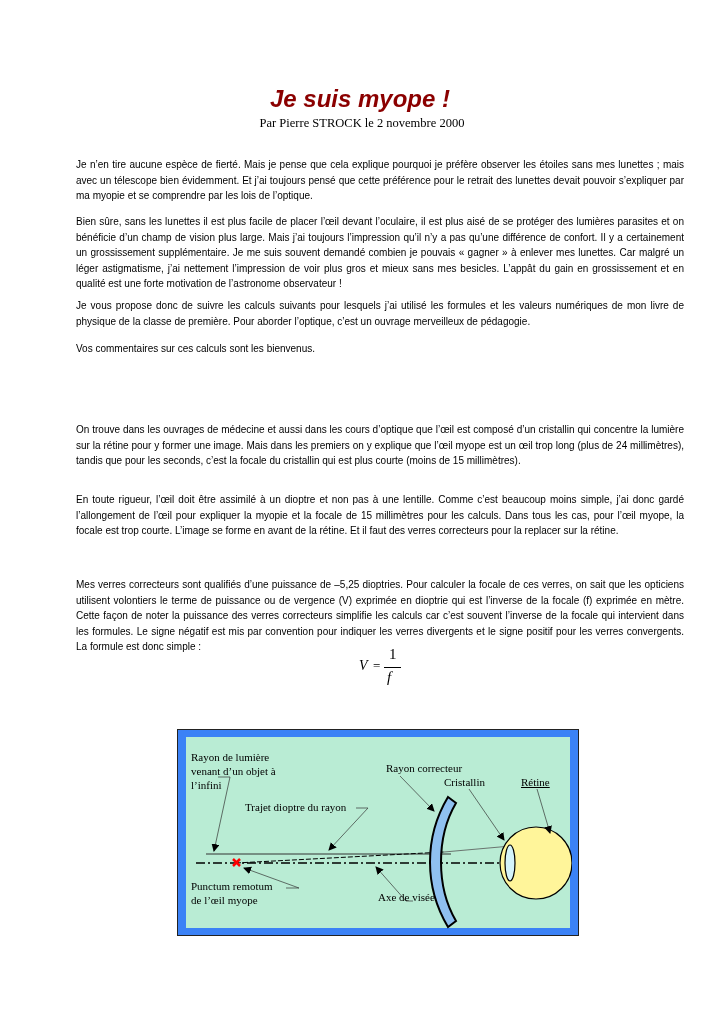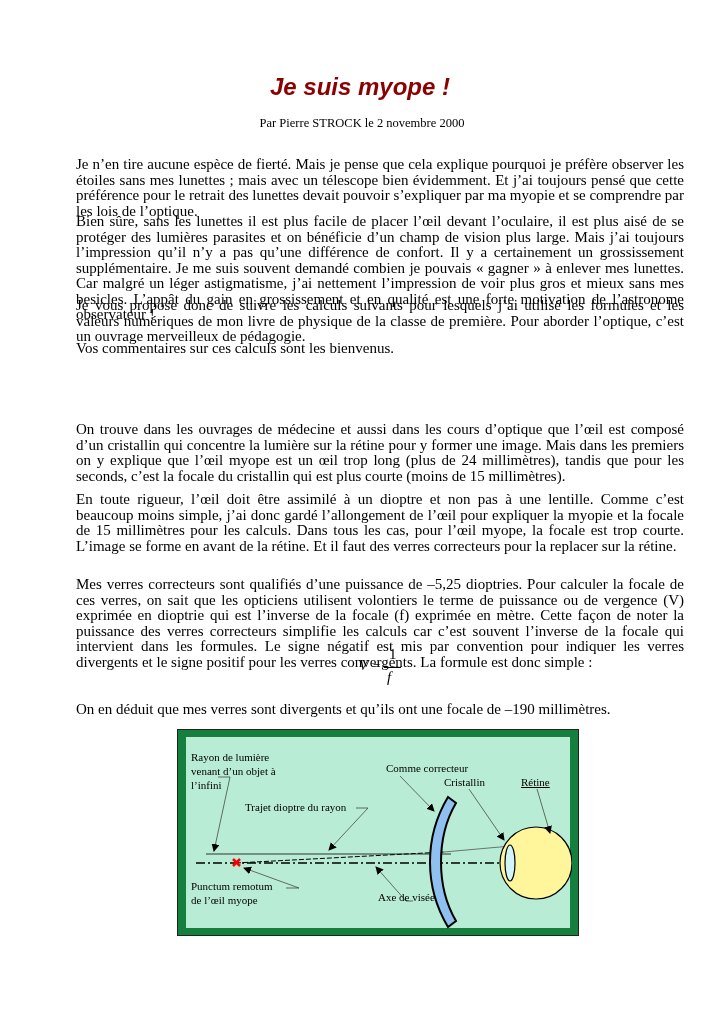--- a/index.html
+++ b/index.html
@@ -1,48 +1,48 @@
 <!DOCTYPE html>
 <html><head>
 <meta charset="utf-8">
 <style>
   html, body { margin: 0; padding: 0; background: #ffffff; }
   body { width: 724px; height: 1024px; position: relative; overflow: hidden; }
   .page { position: absolute; left: 0; top: 0; width: 724px; height: 1024px; background: #fff; }
   .title {
-    position: absolute; left: 0; width: 720px; top: 72px; text-align: center;
+    position: absolute; left: 0; width: 720px; top: 84px; text-align: center;
     font-family: "Liberation Sans", sans-serif; font-style: italic; font-weight: bold;
     font-size: 24px; color: #8b0000; line-height: 30px;
   }
   .byline {
     position: absolute; left: 0; width: 724px; top: 115px; text-align: center;
     font-family: "Liberation Serif", serif; font-size: 12.5px; color: #000; line-height: 16px;
   }
   .para {
     position: absolute; left: 76px; width: 608px;
-    font-family: Liberation Serif, serif; font-size: 15px; line-height: 15.5px;
+    font-family: Liberation Sans, sans-serif; font-size: 10px; line-height: 15.5px;
     color: #000; text-align: justify; margin: 0;
   }
   .h2 {
     position: absolute; left: 76px; top: 381px;
     font-family: "Liberation Sans", sans-serif; font-size: 19.5px; color: #008000; line-height: 26px;
   }
   .formula {
     position: absolute; left: 355px; top: 646px; width: 60px; height: 44px;
     font-family: "Liberation Serif", serif; color: #000;
   }
   .formula .v { position: absolute; left: 4px; top: 12px; font-style: italic; font-size: 14px; }
   .formula .eq { position: absolute; left: 18px; top: 12px; font-size: 13px; }
   .formula .num { position: absolute; left: 34px; top: 0px; font-size: 15px; }
   .formula .bar { position: absolute; left: 29px; top: 21px; width: 17px; height: 1px; background: #000; }
   .formula .den { position: absolute; left: 32px; top: 23px; font-style: italic; font-size: 15px; }
 
   .figure-frame {
     position: absolute; left: 177px; top: 729px; width: 402px; height: 207px;
-    border: 1.5px solid #222; background: #15803d; box-sizing: border-box;
+    border: 1.5px solid #222; background: #3b82f6; box-sizing: border-box;
   }
   .figure-panel {
     position: absolute; left: 8px; top: 7px; right: 8px; bottom: 7px; background: #b9ecd4;
   }
   .figure-panel svg { position: absolute; left: 0; top: 0; }
   .lbl {
     position: absolute; font-family: "Liberation Serif", serif; font-size: 11px; color: #000;
     line-height: 14px; white-space: nowrap;
   }
 </style>
@@ -65,21 +65,20 @@
   <p class="para" style="top:577px;">Mes verres correcteurs sont qualifiés d’une puissance de –5,25 dioptries. Pour calculer la focale de ces verres, on sait que les opticiens utilisent volontiers le terme de puissance ou de vergence (V) exprimée en dioptrie qui est l’inverse de la focale (f) exprimée en mètre. Cette façon de noter la puissance des verres correcteurs simplifie les calculs car c’est souvent l’inverse de la focale qui intervient dans les formules. Le signe négatif est mis par convention pour indiquer les verres divergents et le signe positif pour les verres convergents. La formule est donc simple :</p>
 
   <div class="formula">
     <span class="v">V</span>
     <span class="eq">=</span>
     <span class="num">1</span>
     <span class="bar"></span>
     <span class="den">f</span>
   </div>
 
-  <p class="para" style="top:702px;">On en déduit que mes verres sont divergents et qu’ils ont une focale de –190 millimètres.</p>
 
   <div class="figure-frame">
     <div class="figure-panel">
       <svg width="386" height="193" viewBox="0 0 386 193">
         <defs>
           <marker id="arr" markerWidth="8" markerHeight="8" refX="7" refY="4" orient="auto" markerUnits="userSpaceOnUse">
             <path d="M0,0 L8,4 L0,8 z" fill="#000"></path>
           </marker>
         </defs>
 
@@ -112,21 +111,21 @@
         <line x1="100" y1="151" x2="113" y2="151" stroke="#333" stroke-width="0.7"></line>
         <line x1="113" y1="151" x2="58" y2="131" stroke="#333" stroke-width="0.7" marker-end="url(#arr)"></line>
         <line x1="227" y1="164" x2="220" y2="164" stroke="#333" stroke-width="0.7"></line>
         <line x1="220" y1="164" x2="190" y2="130" stroke="#333" stroke-width="0.7" marker-end="url(#arr)"></line>
       </svg>
 
       <div class="lbl" style="left:5px; top:13px;">Rayon de lumière</div>
       <div class="lbl" style="left:5px; top:27px;">venant d’un objet à</div>
       <div class="lbl" style="left:5px; top:41px;">l’infini</div>
       <div class="lbl" style="left:59px; top:63px;">Trajet dioptre du rayon</div>
-      <div class="lbl" style="left:200px; top:24px;">Comme correcteur</div>
+      <div class="lbl" style="left:200px; top:24px;">Rayon correcteur</div>
       <div class="lbl" style="left:258px; top:38px;">Cristallin</div>
       <div class="lbl" style="left:335px; top:38px;text-decoration:underline;">Rétine</div>
       <div class="lbl" style="left:5px; top:142px;">Punctum remotum</div>
       <div class="lbl" style="left:5px; top:156px;">de l’œil myope</div>
       <div class="lbl" style="left:154px; top:153px;margin-left:38px;">Axe de visée</div>
     </div>
   </div>
 
 </div>
 

